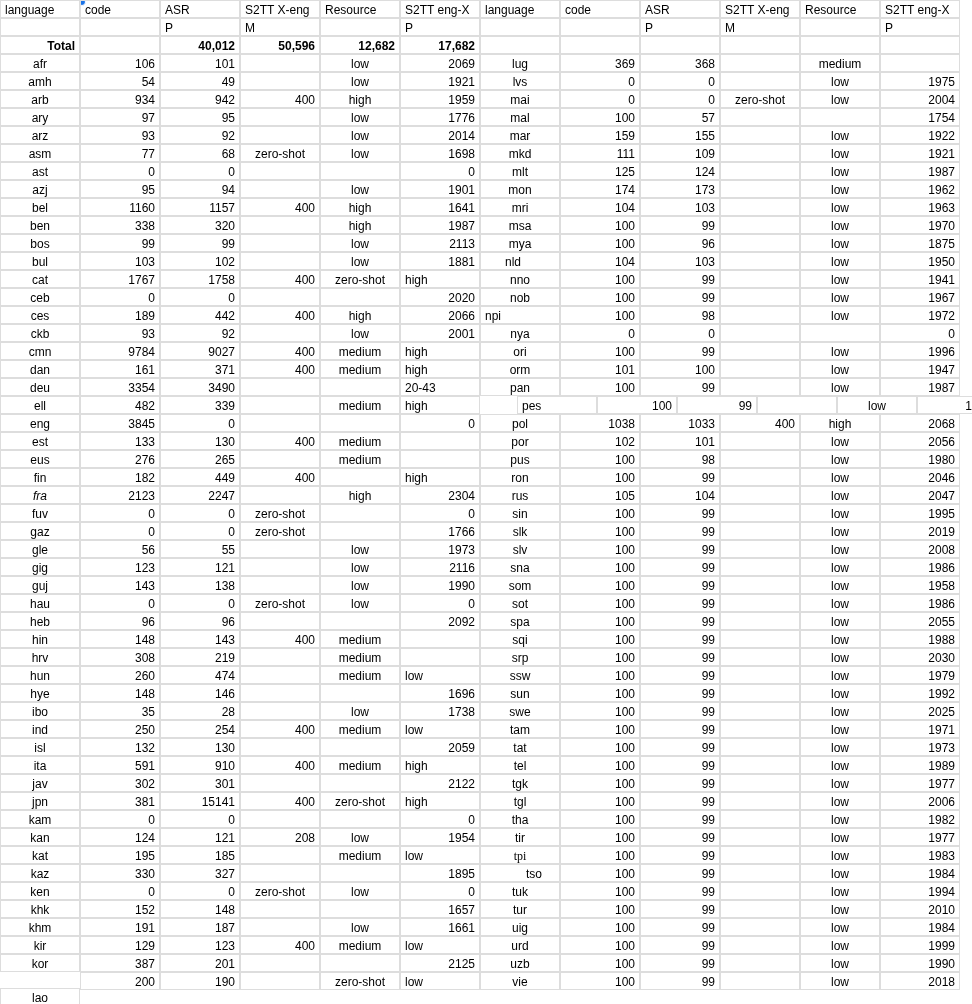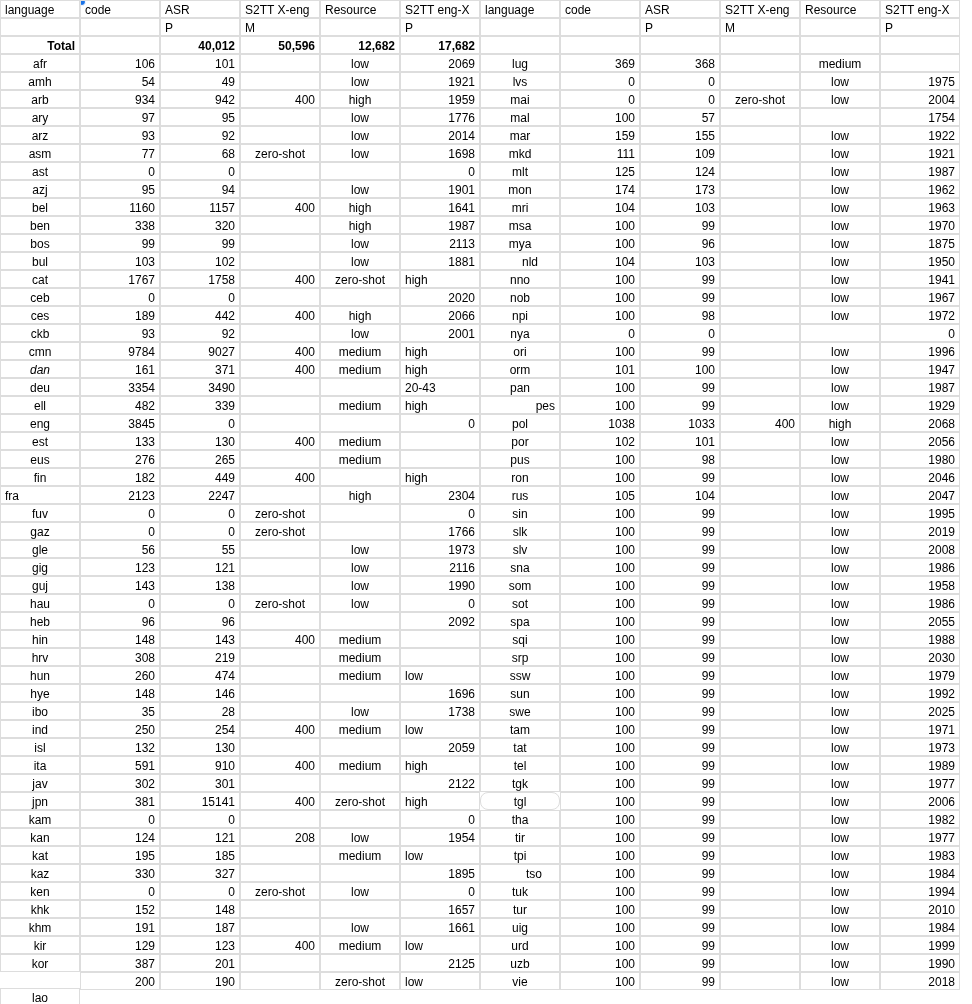--- a/index.html
+++ b/index.html
@@ -213,21 +213,21 @@
       <div class="cell c9" style="text-align: center;"></div>
       <div class="cell c10" style="text-align: center;">low</div>
       <div class="cell c11">1875</div>
     </div><div class="row">
       <div class="cell c0" style="text-align: center;">bul</div>
       <div class="cell c1">103</div>
       <div class="cell c2">102</div>
       <div class="cell c3" style="text-align: center;"></div>
       <div class="cell c4" style="text-align: center;">low</div>
       <div class="cell c5">1881</div>
-      <div class="cell c6" style="text-align: center; padding-left: 24px;">nld</div>
+      <div class="cell c6" style=" padding-left: 24px;">nld</div>
       <div class="cell c7">104</div>
       <div class="cell c8">103</div>
       <div class="cell c9" style="text-align: center;"></div>
       <div class="cell c10" style="text-align: center;">low</div>
       <div class="cell c11">1950</div>
     </div><div class="row">
       <div class="cell c0" style="text-align: center;">cat</div>
       <div class="cell c1">1767</div>
       <div class="cell c2">1758</div>
       <div class="cell c3">400</div>
@@ -252,21 +252,21 @@
       <div class="cell c9" style="text-align: center;"></div>
       <div class="cell c10" style="text-align: center;">low</div>
       <div class="cell c11">1967</div>
     </div><div class="row">
       <div class="cell c0" style="text-align: center;">ces</div>
       <div class="cell c1">189</div>
       <div class="cell c2">442</div>
       <div class="cell c3">400</div>
       <div class="cell c4" style="text-align: center;">high</div>
       <div class="cell c5">2066</div>
-      <div class="cell c6" style="text-align: center;">npi</div>
+      <div class="cell c6" style="">npi</div>
       <div class="cell c7">100</div>
       <div class="cell c8">98</div>
       <div class="cell c9" style="text-align: center;"></div>
       <div class="cell c10" style="text-align: center;">low</div>
       <div class="cell c11">1972</div>
     </div><div class="row">
       <div class="cell c0" style="text-align: center;">ckb</div>
       <div class="cell c1">93</div>
       <div class="cell c2">92</div>
       <div class="cell c3" style="text-align: center;"></div>
@@ -285,21 +285,21 @@
       <div class="cell c3">400</div>
       <div class="cell c4" style="text-align: center;">medium</div>
       <div class="cell c5 txt" style="text-align: center;">high</div>
       <div class="cell c6" style="text-align: center;">ori</div>
       <div class="cell c7">100</div>
       <div class="cell c8">99</div>
       <div class="cell c9" style="text-align: center;"></div>
       <div class="cell c10" style="text-align: center;">low</div>
       <div class="cell c11">1996</div>
     </div><div class="row">
-      <div class="cell c0" style="text-align: center; font-style: italic;">dan</div>
+      <div class="cell c0" style="text-align: center;">dan</div>
       <div class="cell c1">161</div>
       <div class="cell c2">371</div>
       <div class="cell c3">400</div>
       <div class="cell c4" style="text-align: center;">medium</div>
       <div class="cell c5 txt" style="text-align: center;">high</div>
       <div class="cell c6" style="text-align: center;">orm</div>
       <div class="cell c7">101</div>
       <div class="cell c8">100</div>
       <div class="cell c9" style="text-align: center;"></div>
       <div class="cell c10" style="text-align: center;">low</div>
@@ -317,21 +317,21 @@
       <div class="cell c9" style="text-align: center;"></div>
       <div class="cell c10" style="text-align: center;">low</div>
       <div class="cell c11">1987</div>
     </div><div class="row">
       <div class="cell c0" style="text-align: center;">ell</div>
       <div class="cell c1">482</div>
       <div class="cell c2">339</div>
       <div class="cell c3" style="text-align: center;"></div>
       <div class="cell c4" style="text-align: center;">medium</div>
       <div class="cell c5 txt" style="text-align: center;">high</div>
-      <div class="cell c6" style="text-align: right;">pes</div>
+      <div class="cell c6" style="text-align: left; margin-left: 37px;">pes</div>
       <div class="cell c7">100</div>
       <div class="cell c8">99</div>
       <div class="cell c9" style="text-align: center;"></div>
       <div class="cell c10" style="text-align: center;">low</div>
       <div class="cell c11">1929</div>
     </div><div class="row">
       <div class="cell c0" style="text-align: center;">eng</div>
       <div class="cell c1">3845</div>
       <div class="cell c2">0</div>
       <div class="cell c3" style="text-align: center;"></div>
@@ -376,21 +376,21 @@
       <div class="cell c3">400</div>
       <div class="cell c4" style="text-align: center;"></div>
       <div class="cell c5 txt" style="text-align: center;">high</div>
       <div class="cell c6" style="text-align: center;">ron</div>
       <div class="cell c7">100</div>
       <div class="cell c8">99</div>
       <div class="cell c9" style="text-align: center;"></div>
       <div class="cell c10" style="text-align: center;">low</div>
       <div class="cell c11">2046</div>
     </div><div class="row">
-      <div class="cell c0" style="">fra</div>
+      <div class="cell c0" style="text-align: center; font-style: italic;">fra</div>
       <div class="cell c1">2123</div>
       <div class="cell c2">2247</div>
       <div class="cell c3" style="text-align: center;"></div>
       <div class="cell c4" style="text-align: center;">high</div>
       <div class="cell c5">2304</div>
       <div class="cell c6" style="text-align: center;">rus</div>
       <div class="cell c7">105</div>
       <div class="cell c8">104</div>
       <div class="cell c9" style="text-align: center;"></div>
       <div class="cell c10" style="text-align: center;">low</div>
@@ -603,21 +603,21 @@
       <div class="cell c9" style="text-align: center;"></div>
       <div class="cell c10" style="text-align: center;">low</div>
       <div class="cell c11">1977</div>
     </div><div class="row">
       <div class="cell c0" style="text-align: center;">jpn</div>
       <div class="cell c1">381</div>
       <div class="cell c2">15141</div>
       <div class="cell c3">400</div>
       <div class="cell c4" style="text-align: center;">zero-shot</div>
       <div class="cell c5 txt" style="text-align: center;">high</div>
-      <div class="cell c6" style="text-align: center; border-radius: 8px;">tgl</div>
+      <div class="cell c6" style="text-align: center;">tgl</div>
       <div class="cell c7">100</div>
       <div class="cell c8">99</div>
       <div class="cell c9" style="text-align: center;"></div>
       <div class="cell c10" style="text-align: center;">low</div>
       <div class="cell c11">2006</div>
     </div><div class="row">
       <div class="cell c0" style="text-align: center;">kam</div>
       <div class="cell c1">0</div>
       <div class="cell c2">0</div>
       <div class="cell c3" style="text-align: center;"></div>
@@ -642,21 +642,21 @@
       <div class="cell c9" style="text-align: center;"></div>
       <div class="cell c10" style="text-align: center;">low</div>
       <div class="cell c11">1977</div>
     </div><div class="row">
       <div class="cell c0" style="text-align: center;">kat</div>
       <div class="cell c1">195</div>
       <div class="cell c2">185</div>
       <div class="cell c3" style="text-align: center;"></div>
       <div class="cell c4" style="text-align: center;">medium</div>
       <div class="cell c5 txt" style="text-align: center;">low</div>
-      <div class="cell c6" style="text-align: center;">tpi</div>
+      <div class="cell c6" style="text-align: center; font-family: Liberation Serif, serif;">tpi</div>
       <div class="cell c7">100</div>
       <div class="cell c8">99</div>
       <div class="cell c9" style="text-align: center;"></div>
       <div class="cell c10" style="text-align: center;">low</div>
       <div class="cell c11">1983</div>
     </div><div class="row">
       <div class="cell c0" style="text-align: center;">kaz</div>
       <div class="cell c1">330</div>
       <div class="cell c2">327</div>
       <div class="cell c3" style="text-align: center;"></div>

